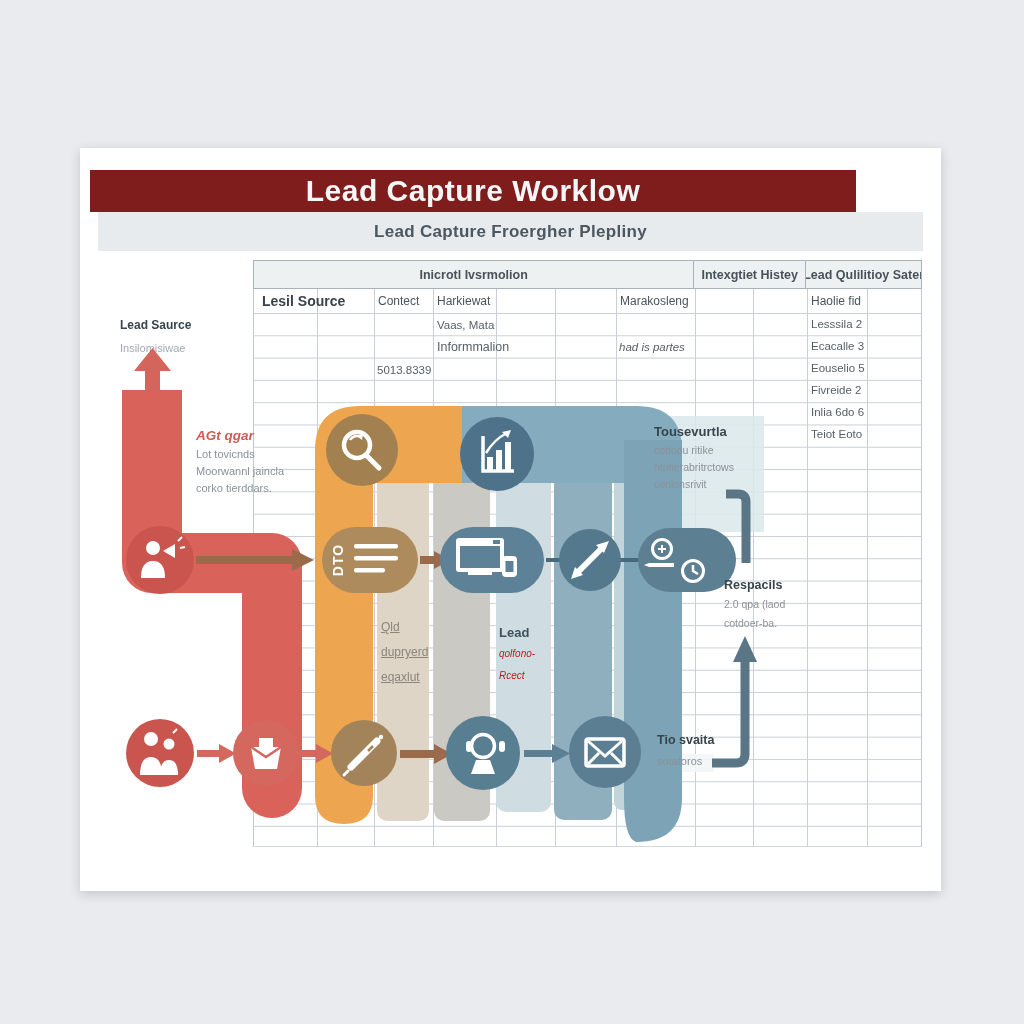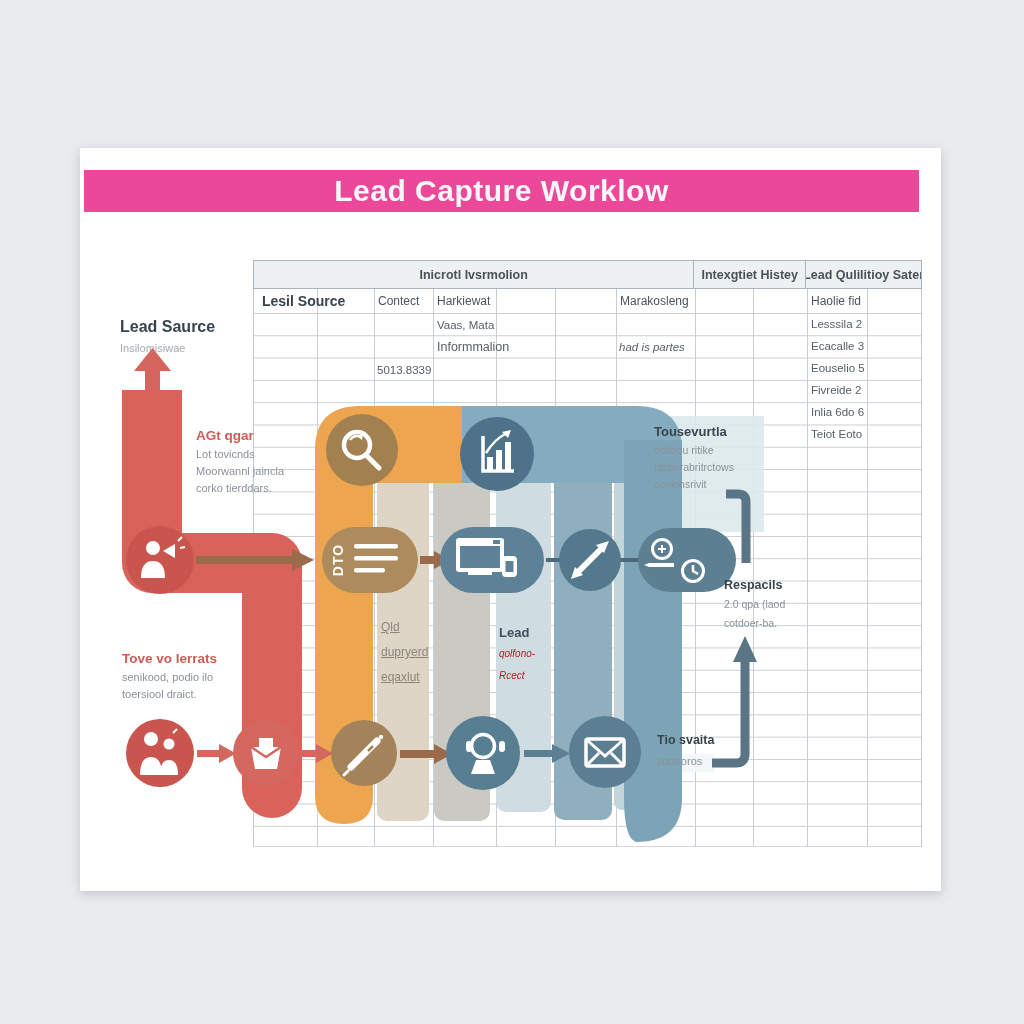--- a/index.html
+++ b/index.html
@@ -1,20 +1,20 @@
 <!DOCTYPE html>
 <html><head>
 <meta charset="utf-8">
 <style>
   html,body{margin:0;padding:0;background:#e9ebee;}
   #canvas{position:relative;width:1024px;height:1024px;background:#e9ebee;overflow:hidden;
           font-family:"Liberation Sans", sans-serif;}
   .page{position:absolute;left:80px;top:148px;width:861px;height:743px;background:#ffffff;
         box-shadow:0 3px 10px rgba(60,70,80,.22);}
-  .header-bar{position:absolute;left:84px;top:170px;width:835px;height:42px;background:#ec4899;
+  .header-bar{position:absolute;left:90px;top:170px;width:766px;height:42px;background:#7f1d1d;
         display:flex;align-items:center;justify-content:center;}
   .header-bar .title{color:#f4f6f7;font-size:30px;font-weight:bold;letter-spacing:.5px;}
   .subtitle-band{position:absolute;left:98px;top:212px;width:825px;height:39px;background:#e8ebed;
         display:flex;align-items:center;justify-content:center;}
   .subtitle-band .subtitle{color:#4d5760;font-size:17px;font-weight:bold;letter-spacing:.3px;}
 
   
   .group-header{position:absolute;left:253px;top:260px;width:669px;height:29px;display:flex;
         background:#eef1f2;border:1px solid #aab3ba;box-sizing:border-box;text-align:center;}
   .group-cell{height:100%;display:flex;align-items:center;justify-content:center;
@@ -30,41 +30,44 @@
   .colhead{position:absolute;top:0;height:24px;line-height:24px;font-size:12px;color:#4a545d;white-space:nowrap;}
   .colhead.big{font-size:14px;font-weight:bold;color:#39434c;}
   .cell{position:absolute;height:22px;line-height:22px;font-size:11.5px;color:#555f67;white-space:nowrap;}
   .cell.em{font-size:12.5px;}
   .cell.it{font-style:italic;}
   .qcol{position:absolute;left:811px;top:313px;}
   .qval{height:22px;line-height:22.3px;font-size:11.5px;color:#555f67;white-space:nowrap;}
 
   
   .ann{position:absolute;}
-  .ann .t-red{font-size:13.5px;font-weight:bold;color:#cc5c54;margin-bottom:3px;}
+  .ann .t-red{font-size:13.5px;font-weight:bold;color:#cc5c54;margin-bottom:3px;font-style:italic;}
   .ann .t-dark{font-size:13px;font-weight:bold;color:#39444d;margin-bottom:3px;}
   .ann .ln{font-size:11px;color:#8a9299;line-height:17px;white-space:nowrap;}
-  .lead-src-title{position:absolute;left:120px;top:318px;font-size:16px;font-weight:bold;color:#39444d;}
+  .lead-src-title{position:absolute;left:120px;top:318px;font-size:12px;font-weight:bold;color:#39444d;}
   .lead-src-sub{position:absolute;left:120px;top:342px;font-size:11px;color:#a2aab1;}
   .qld .ln{font-size:12px;color:#8b857b;line-height:25px;text-decoration:underline;}
   .leadblk .t-dark{color:#3f515c;}
   .leadblk .ln{font-style:italic;font-size:10px;color:#b91c1c;line-height:22px;}
   .panel{position:absolute;background:#dce8ec;opacity:.88;}
   .lightstrip{position:absolute;background:#f3f6f7;opacity:.9;}
   svg{position:absolute;left:0;top:0;pointer-events:none;}
 </style>
 </head>
 <body>
 
 <div id="canvas">
 
   <div class="page"></div>
 
   <div class="header-bar">
     <div class="title">Lead Capture Worklow</div>
+  </div>
+  <div class="subtitle-band">
+    <div class="subtitle">Lead Capture Froergher Plepliny</div>
   </div>
 
   <div class="group-header">
     <div class="group-cell gc1">Inicrotl Ivsrmolion</div>
     <div class="group-cell gc2">Intexgtiet Histey</div>
     <div class="group-cell gc3">Lead Qulilitioy Sater</div>
   </div>
 
   <div class="grid-lines">
     <div class="grid-rows"></div>
@@ -280,25 +283,20 @@
     </g>
   </svg>
 
   <div class="ann" style="left:196px;top:428px">
     <div class="t-red">AGt qgar</div>
     <div class="ln">Lot tovicnds</div>
     <div class="ln">Moorwannl jaincla</div>
     <div class="ln">corko tierddars.</div>
   </div>
 
-  <div class="ann" style="left:122px;top:651px">
-    <div class="t-red">Tove vo lerrats</div>
-    <div class="ln">senikood, podio ilo</div>
-    <div class="ln">toersiool draict.</div>
-  </div>
 
   <div class="ann qld" style="left:381px;top:615px">
     <div class="ln">Qld</div>
     <div class="ln">dupryerd</div>
     <div class="ln">eqaxlut</div>
   </div>
 
   <div class="ann leadblk" style="left:499px;top:625px">
     <div class="t-dark">Lead</div>
     <div class="ln">qolfono-</div>

